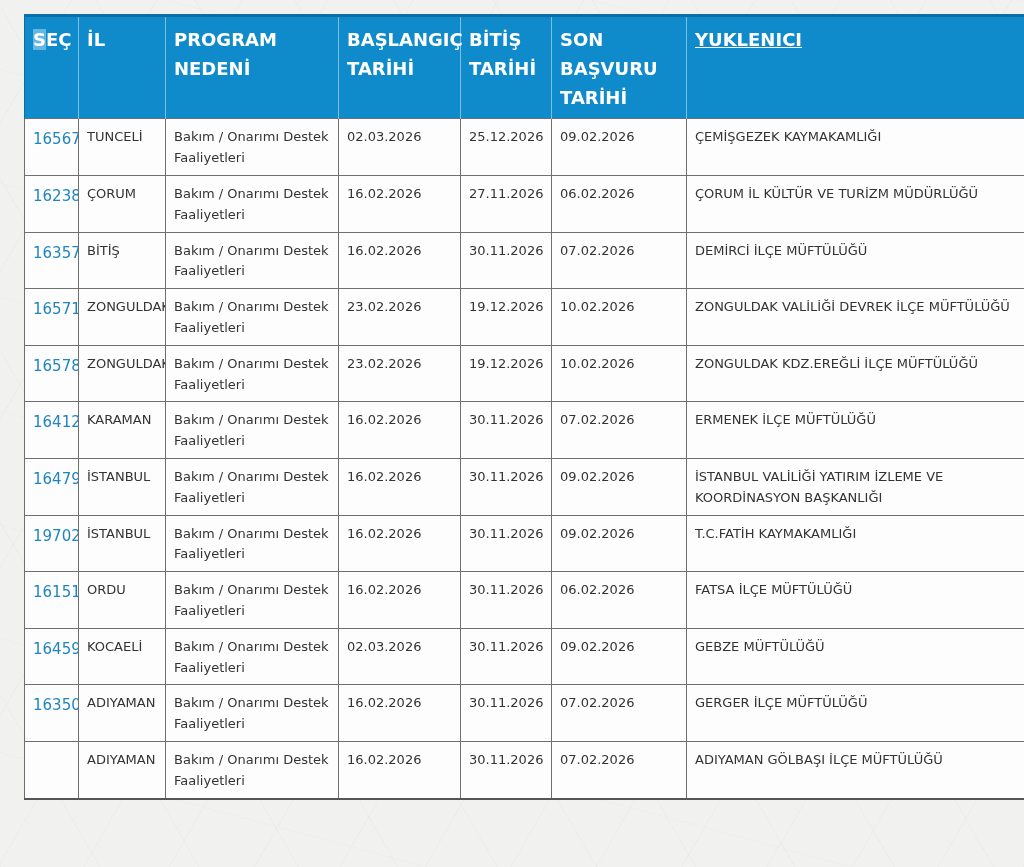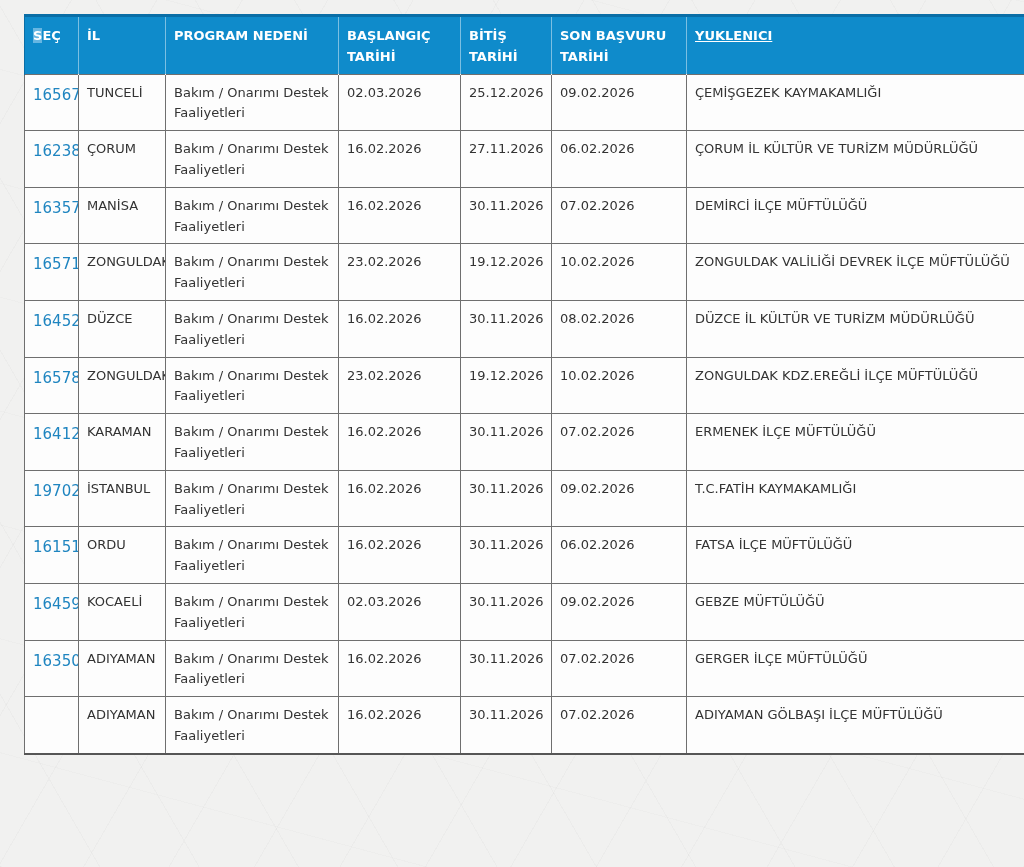--- a/index.html
+++ b/index.html
@@ -32,21 +32,21 @@
   table{
     width:100%;
     border-collapse:collapse;
     table-layout:fixed;
     border-bottom:2px solid #565656;
   }
   thead th{
     background:var(--header-bg);
     border-top:3px solid var(--header-top);
     color:#ffffff;
-    font-size:13px;
+    font-size:18px;
     font-weight:bold;
     text-align:left;
     vertical-align:top;
     padding:9px 8px 6px 8px;
     height:48px;
     line-height:1.6;
     border-right:1px solid rgba(255,255,255,0.45);
     border-left:1px solid rgba(0,0,0,0.08);
   }
   thead th:first-child{border-left:1px solid var(--header-top);}
@@ -116,62 +116,62 @@
     <td class="sec-cell"><a>16238</a></td>
     <td>ÇORUM</td>
     <td>Bakım / Onarımı Destek Faaliyetleri</td>
     <td>16.02.2026</td>
     <td>27.11.2026</td>
     <td>06.02.2026</td>
     <td>ÇORUM İL KÜLTÜR VE TURİZM MÜDÜRLÜĞÜ</td>
   </tr>
         <tr>
     <td class="sec-cell"><a>16357</a></td>
-    <td>MANİSA</td>
+    <td>BİTİŞ</td>
     <td>Bakım / Onarımı Destek Faaliyetleri</td>
     <td>16.02.2026</td>
     <td>30.11.2026</td>
     <td>07.02.2026</td>
     <td>DEMİRCİ İLÇE MÜFTÜLÜĞÜ</td>
   </tr>
         <tr>
     <td class="sec-cell"><a>16571</a></td>
     <td>ZONGULDAK</td>
     <td>Bakım / Onarımı Destek Faaliyetleri</td>
     <td>23.02.2026</td>
     <td>19.12.2026</td>
     <td>10.02.2026</td>
     <td>ZONGULDAK VALİLİĞİ DEVREK İLÇE MÜFTÜLÜĞÜ</td>
   </tr>
         <tr>
-    <td class="sec-cell"><a>16452</a></td>
-    <td>DÜZCE</td>
-    <td>Bakım / Onarımı Destek Faaliyetleri</td>
-    <td>16.02.2026</td>
-    <td>30.11.2026</td>
-    <td>08.02.2026</td>
-    <td>DÜZCE İL KÜLTÜR VE TURİZM MÜDÜRLÜĞÜ</td>
-  </tr>
-        <tr>
     <td class="sec-cell"><a>16578</a></td>
     <td>ZONGULDAK</td>
     <td>Bakım / Onarımı Destek Faaliyetleri</td>
     <td>23.02.2026</td>
     <td>19.12.2026</td>
     <td>10.02.2026</td>
     <td>ZONGULDAK KDZ.EREĞLİ İLÇE MÜFTÜLÜĞÜ</td>
   </tr>
         <tr>
     <td class="sec-cell"><a>16412</a></td>
     <td>KARAMAN</td>
     <td>Bakım / Onarımı Destek Faaliyetleri</td>
     <td>16.02.2026</td>
     <td>30.11.2026</td>
     <td>07.02.2026</td>
     <td>ERMENEK İLÇE MÜFTÜLÜĞÜ</td>
+  </tr>
+        <tr>
+    <td class="sec-cell"><a>16479</a></td>
+    <td>İSTANBUL</td>
+    <td>Bakım / Onarımı Destek Faaliyetleri</td>
+    <td>16.02.2026</td>
+    <td>30.11.2026</td>
+    <td>09.02.2026</td>
+    <td>İSTANBUL VALİLİĞİ YATIRIM İZLEME VE KOORDİNASYON BAŞKANLIĞI</td>
   </tr>
         <tr>
     <td class="sec-cell"><a>19702</a></td>
     <td>İSTANBUL</td>
     <td>Bakım / Onarımı Destek Faaliyetleri</td>
     <td>16.02.2026</td>
     <td>30.11.2026</td>
     <td>09.02.2026</td>
     <td>T.C.FATİH KAYMAKAMLIĞI</td>
   </tr>

